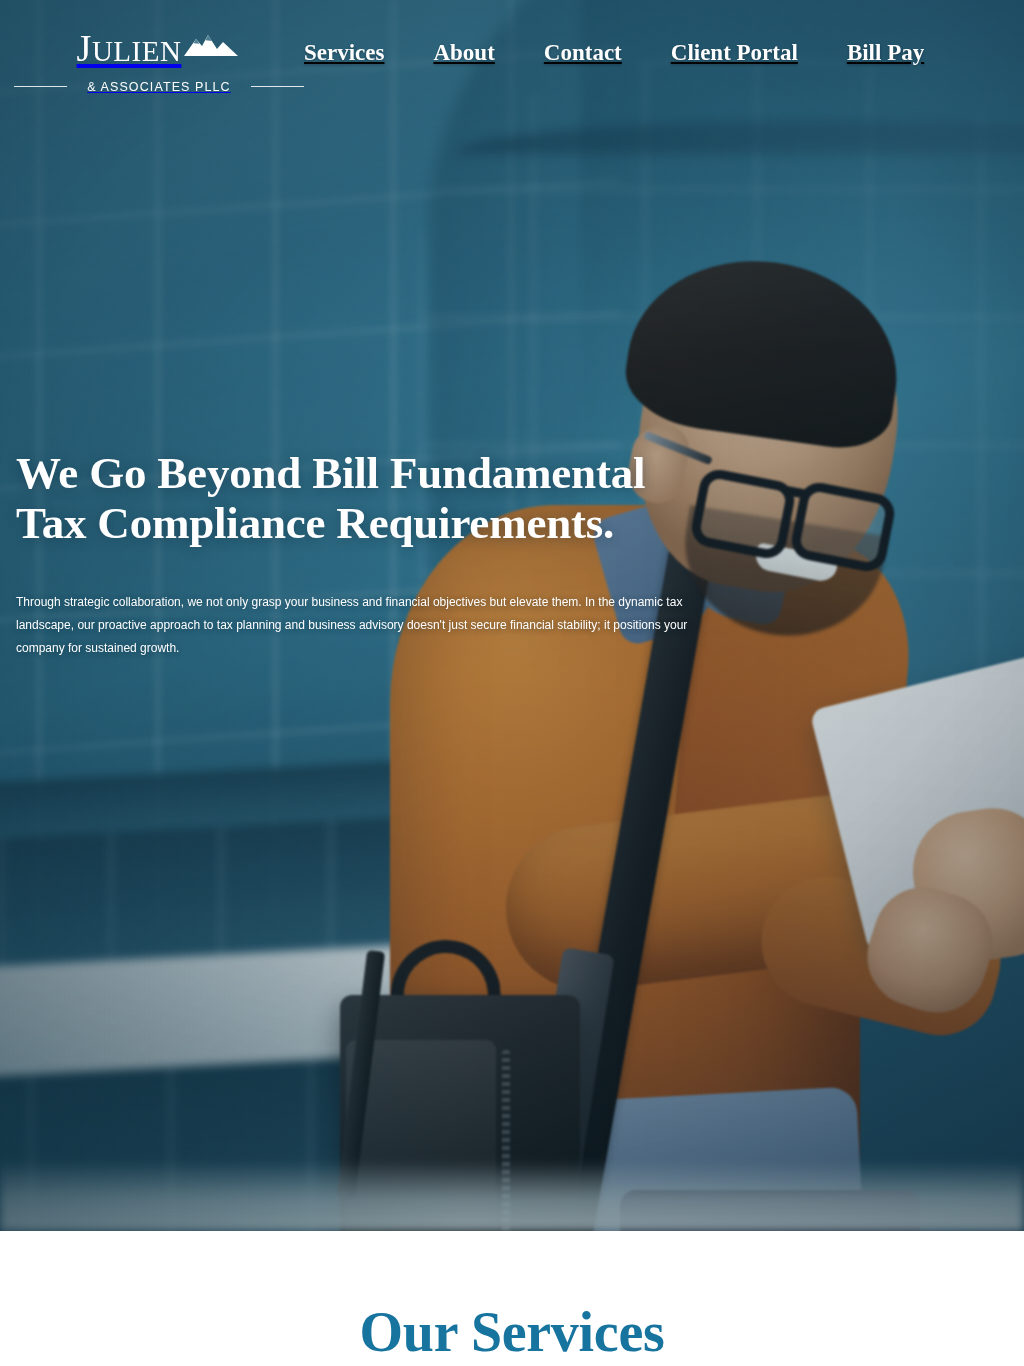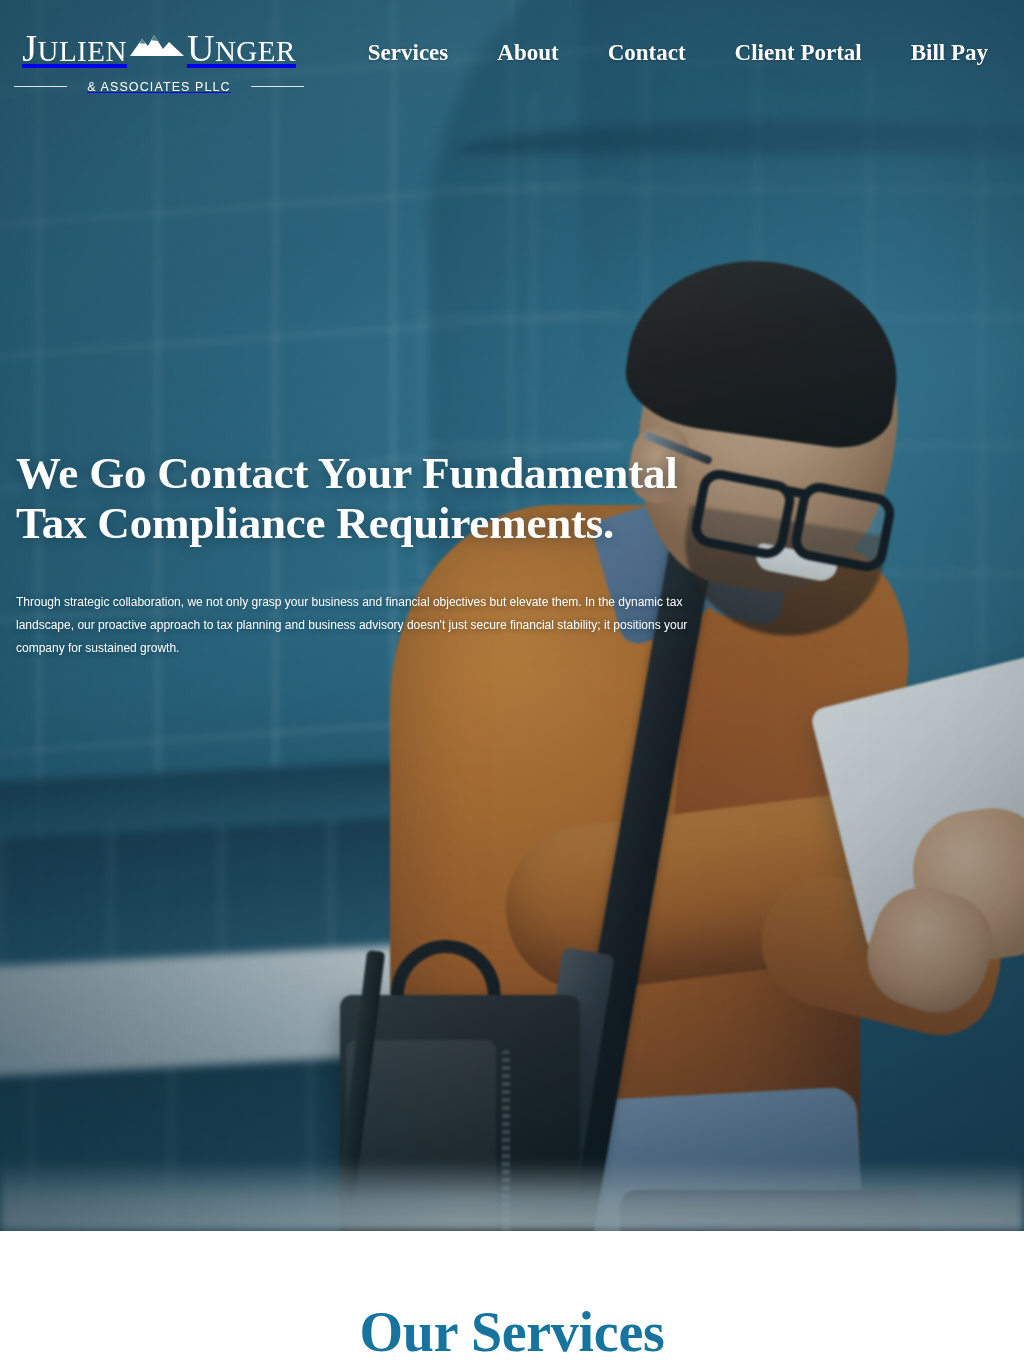--- a/index.html
+++ b/index.html
@@ -361,22 +361,23 @@
   .logo-sub-text {
     color:#ffffff;
     font-family:"Liberation Sans", sans-serif;
     font-size:12.5px;
     letter-spacing:1.1px;
     white-space:nowrap;
   }
 
   .main-nav {
     flex:1; display:flex; align-items:center;
-    justify-content:flex-end; gap:49px;
+    gap:49px;
     padding-bottom:4px;
+    text-decoration:underline;
   }
   .nav-link {
     color:#ffffff;
     font-family:"Liberation Serif", serif;
     font-weight:bold;
     font-size:23px;
     text-decoration:none;
     white-space:nowrap;
     text-shadow:0 1px 3px rgba(0,0,0,.30);
     cursor:pointer;
@@ -511,40 +512,39 @@
     <header class="site-header">
 
       <a class="logo" href="#">
         <span class="logo-main">
           <span class="logo-word">Julien</span>
           <svg class="mtn" viewBox="0 0 56 30" aria-hidden="true">
             <path d="M1 27 L13 10 L19 17 L25 6 L34 20 L40 13 L55 27 Z" fill="#ffffff"></path>
             <path d="M13 10 L16.5 14.8 L10.5 14.2 Z" fill="#4d7f93"></path>
             <path d="M25 6 L29 12 L22.5 11.2 Z" fill="#4d7f93"></path>
           </svg>
-          <span class="logo-word">Unger</span>
         </span>
         <span class="logo-sub">
           <span class="logo-rule"></span>
           <span class="logo-sub-text">&amp; ASSOCIATES PLLC</span>
           <span class="logo-rule"></span>
         </span>
       </a>
 
       <nav class="main-nav">
         <a class="nav-link" href="#">Services</a>
         <a class="nav-link" href="#">About</a>
         <a class="nav-link" href="#">Contact</a>
         <a class="nav-link" href="#">Client Portal</a>
         <a class="nav-link" href="#">Bill Pay</a>
       </nav>
     </header>
 
     <div class="hero-copy">
-      <h1 class="hero-title">We Go Contact Your Fundamental Tax Compliance Requirements.</h1>
+      <h1 class="hero-title">We Go Beyond Bill Fundamental Tax Compliance Requirements.</h1>
       <p class="hero-text">Through strategic collaboration, we not only grasp your business and financial objectives but elevate them. In the dynamic tax landscape, our proactive approach to tax planning and business advisory doesn't just secure financial stability; it positions your company for sustained growth.</p>
     </div>
   </section>
 
   <section class="services">
     <h2 class="services-title">Our Services</h2>
   </section>
 
 </div>
 

